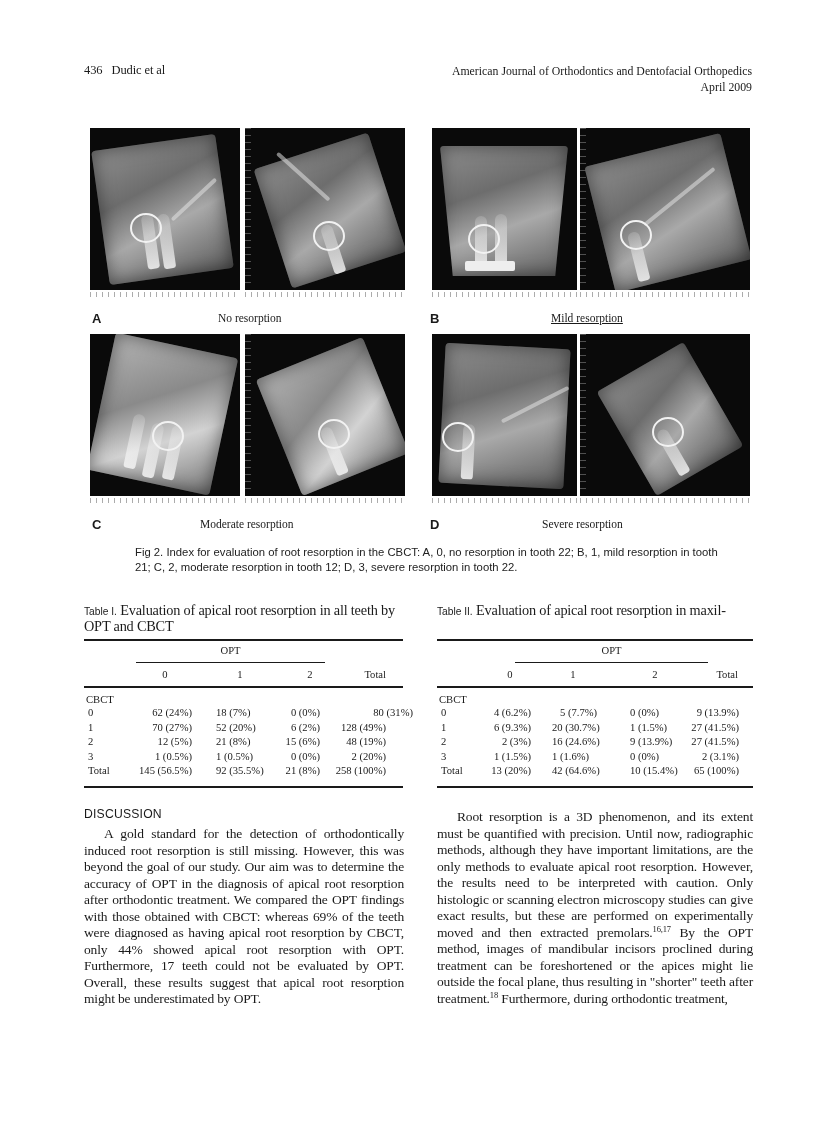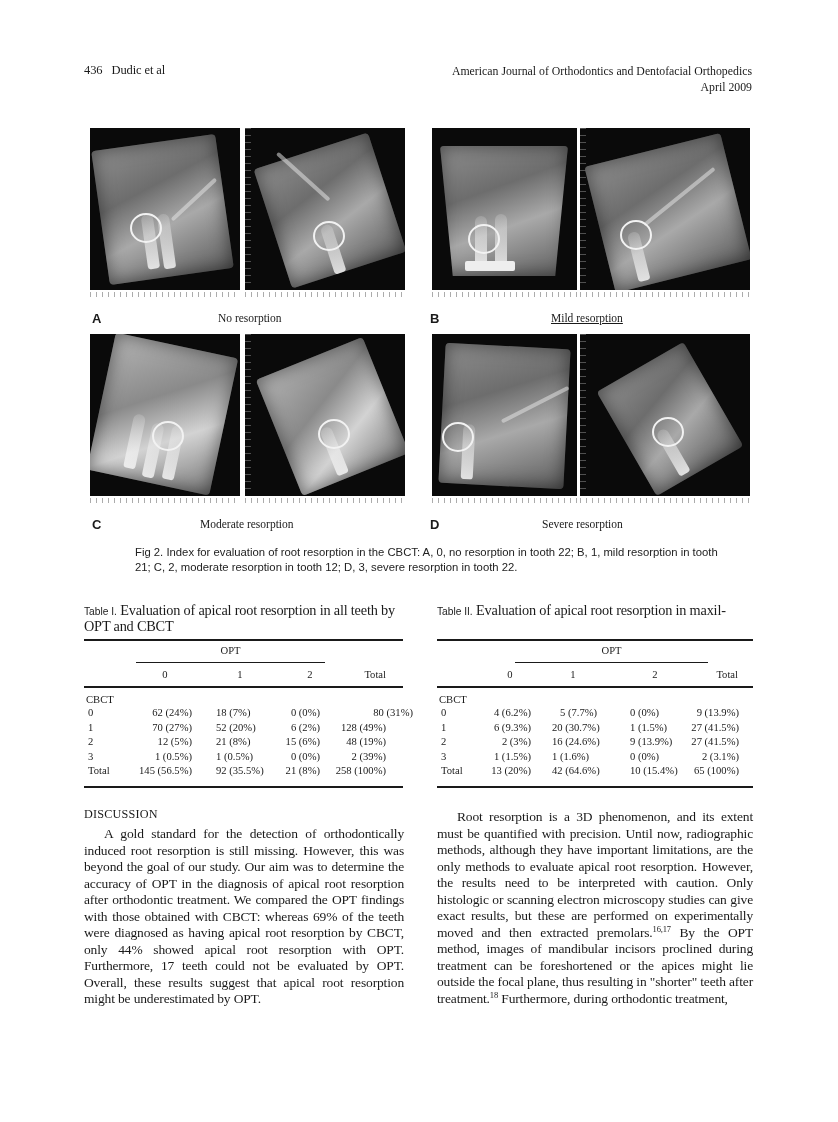--- a/index.html
+++ b/index.html
@@ -26,21 +26,21 @@
   .caption { left: 135px; top: 545px; width: 600px; font-family: "Liberation Sans", sans-serif; font-size: 11.3px; line-height: 15px; color: #222; }
 
   
   .tbl-title { font-size: 14.3px; line-height: 15px; letter-spacing: -0.2px; }
   .tbl-title .lbl { font-family: "Liberation Sans", sans-serif; font-size: 10.2px; letter-spacing: 0; }
   .rule { position: absolute; background: #1a1a1a; }
   .tcell { position: absolute; font-size: 10.6px; white-space: nowrap; }
   .tcell.r { text-align: right; }
   .tcell.c { text-align: center; }
 
-  .section-head { font-family: Liberation Serif, serif; font-size: 12.2px; letter-spacing: 0.2px; }
+  .section-head { font-family: Liberation Sans, sans-serif; font-size: 12.2px; letter-spacing: 0.2px; }
   .para { font-size: 13.5px; line-height: 16.5px; text-align: justify; letter-spacing: -0.15px; }
   .para .ind { display: inline-block; width: 20px; }
   .para sup { font-size: 8.5px; line-height: 0; vertical-align: super; }
 </style>
 </head>
 <body>
 
 <div class="abs running-head page-num-author">
   <span class="num">436</span><span>Dudic et al</span>
 </div>
@@ -162,21 +162,21 @@
       <div class="tcell r" style="top: 721.6px; left: 306px; width: 80px;">128 (49%)</div>
       <div class="tcell" style="left: 88px; top: 736.2px;">2</div>
       <div class="tcell r" style="top: 736.2px; left: 112px; width: 80px;">12 (5%)</div>
       <div class="tcell" style="top: 736.2px; left: 216px;">21 (8%)</div>
       <div class="tcell r" style="top: 736.2px; left: 240px; width: 80px;">15 (6%)</div>
       <div class="tcell r" style="top: 736.2px; left: 306px; width: 80px;">48 (19%)</div>
       <div class="tcell" style="left: 88px; top: 750.8px;">3</div>
       <div class="tcell r" style="top: 750.8px; left: 112px; width: 80px;">1 (0.5%)</div>
       <div class="tcell" style="top: 750.8px; left: 216px;">1 (0.5%)</div>
       <div class="tcell r" style="top: 750.8px; left: 240px; width: 80px;">0 (0%)</div>
-      <div class="tcell r" style="top: 750.8px; left: 306px; width: 80px;">2 (39%)</div>
+      <div class="tcell r" style="top: 750.8px; left: 306px; width: 80px;">2 (20%)</div>
       <div class="tcell" style="left: 88px; top: 765.4px;">Total</div>
       <div class="tcell r" style="top: 765.4px; left: 112px; width: 80px;">145 (56.5%)</div>
       <div class="tcell" style="top: 765.4px; left: 216px;">92 (35.5%)</div>
       <div class="tcell r" style="top: 765.4px; left: 240px; width: 80px;">21 (8%)</div>
       <div class="tcell r" style="top: 765.4px; left: 306px; width: 80px;">258 (100%)</div>
     </div>
   <div class="rule" style="left:84px;top:786px;width:319px;height:2px;"></div>
 </div>
 
 <div>

